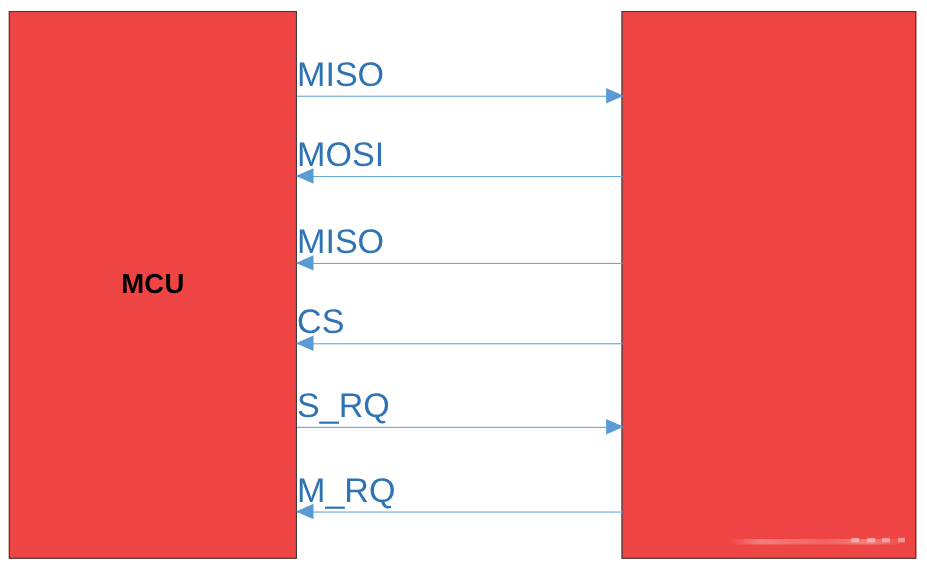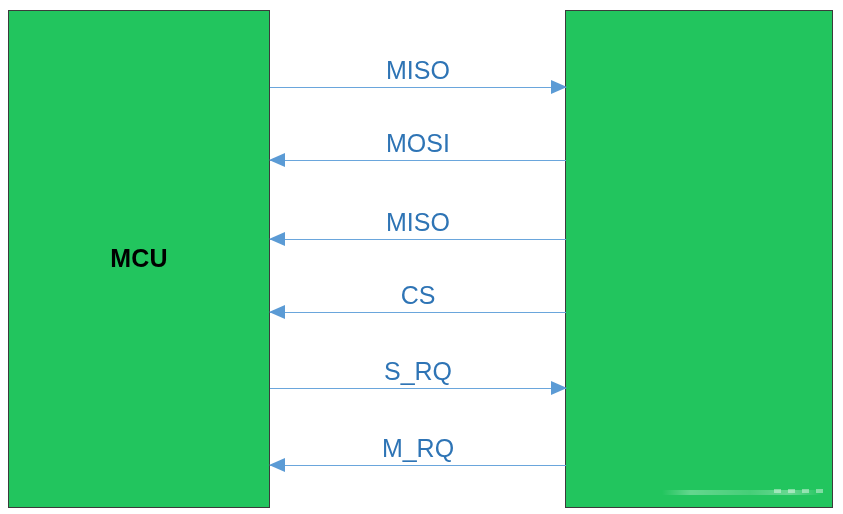--- a/index.html
+++ b/index.html
@@ -16,21 +16,21 @@
     height: 514px;
     background: #ffffff;
     overflow: hidden;
   }
 
   
   .block {
     position: absolute;
     top: 10px;
     height: 498px;
-    background: #22c55e;
+    background: #ef4444;
     border: 1px solid #3b3b3b;
     box-sizing: border-box;
     display: flex;
     flex-direction: column;
     align-items: center;
     justify-content: center;
     color: #000000;
     font-weight: bold;
     font-size: 25px;
     line-height: 1.35;
@@ -97,23 +97,22 @@
   }
   .signal.to-left .arrowhead {
     left: -1px;
     border-right: 16px solid #5B9BD5;
   }
   .sig-label {
     position: absolute;
     left: 0;
     right: 0;
     bottom: 4px;
-    text-align: center;
     color: #2E74B5;
-    font-size: 25px;
+    font-size: 31px;
     line-height: 1;
     white-space: nowrap;
     user-select: none;
   }
 </style>
 </head>
 <body>
 
 <div id="canvas">
 

